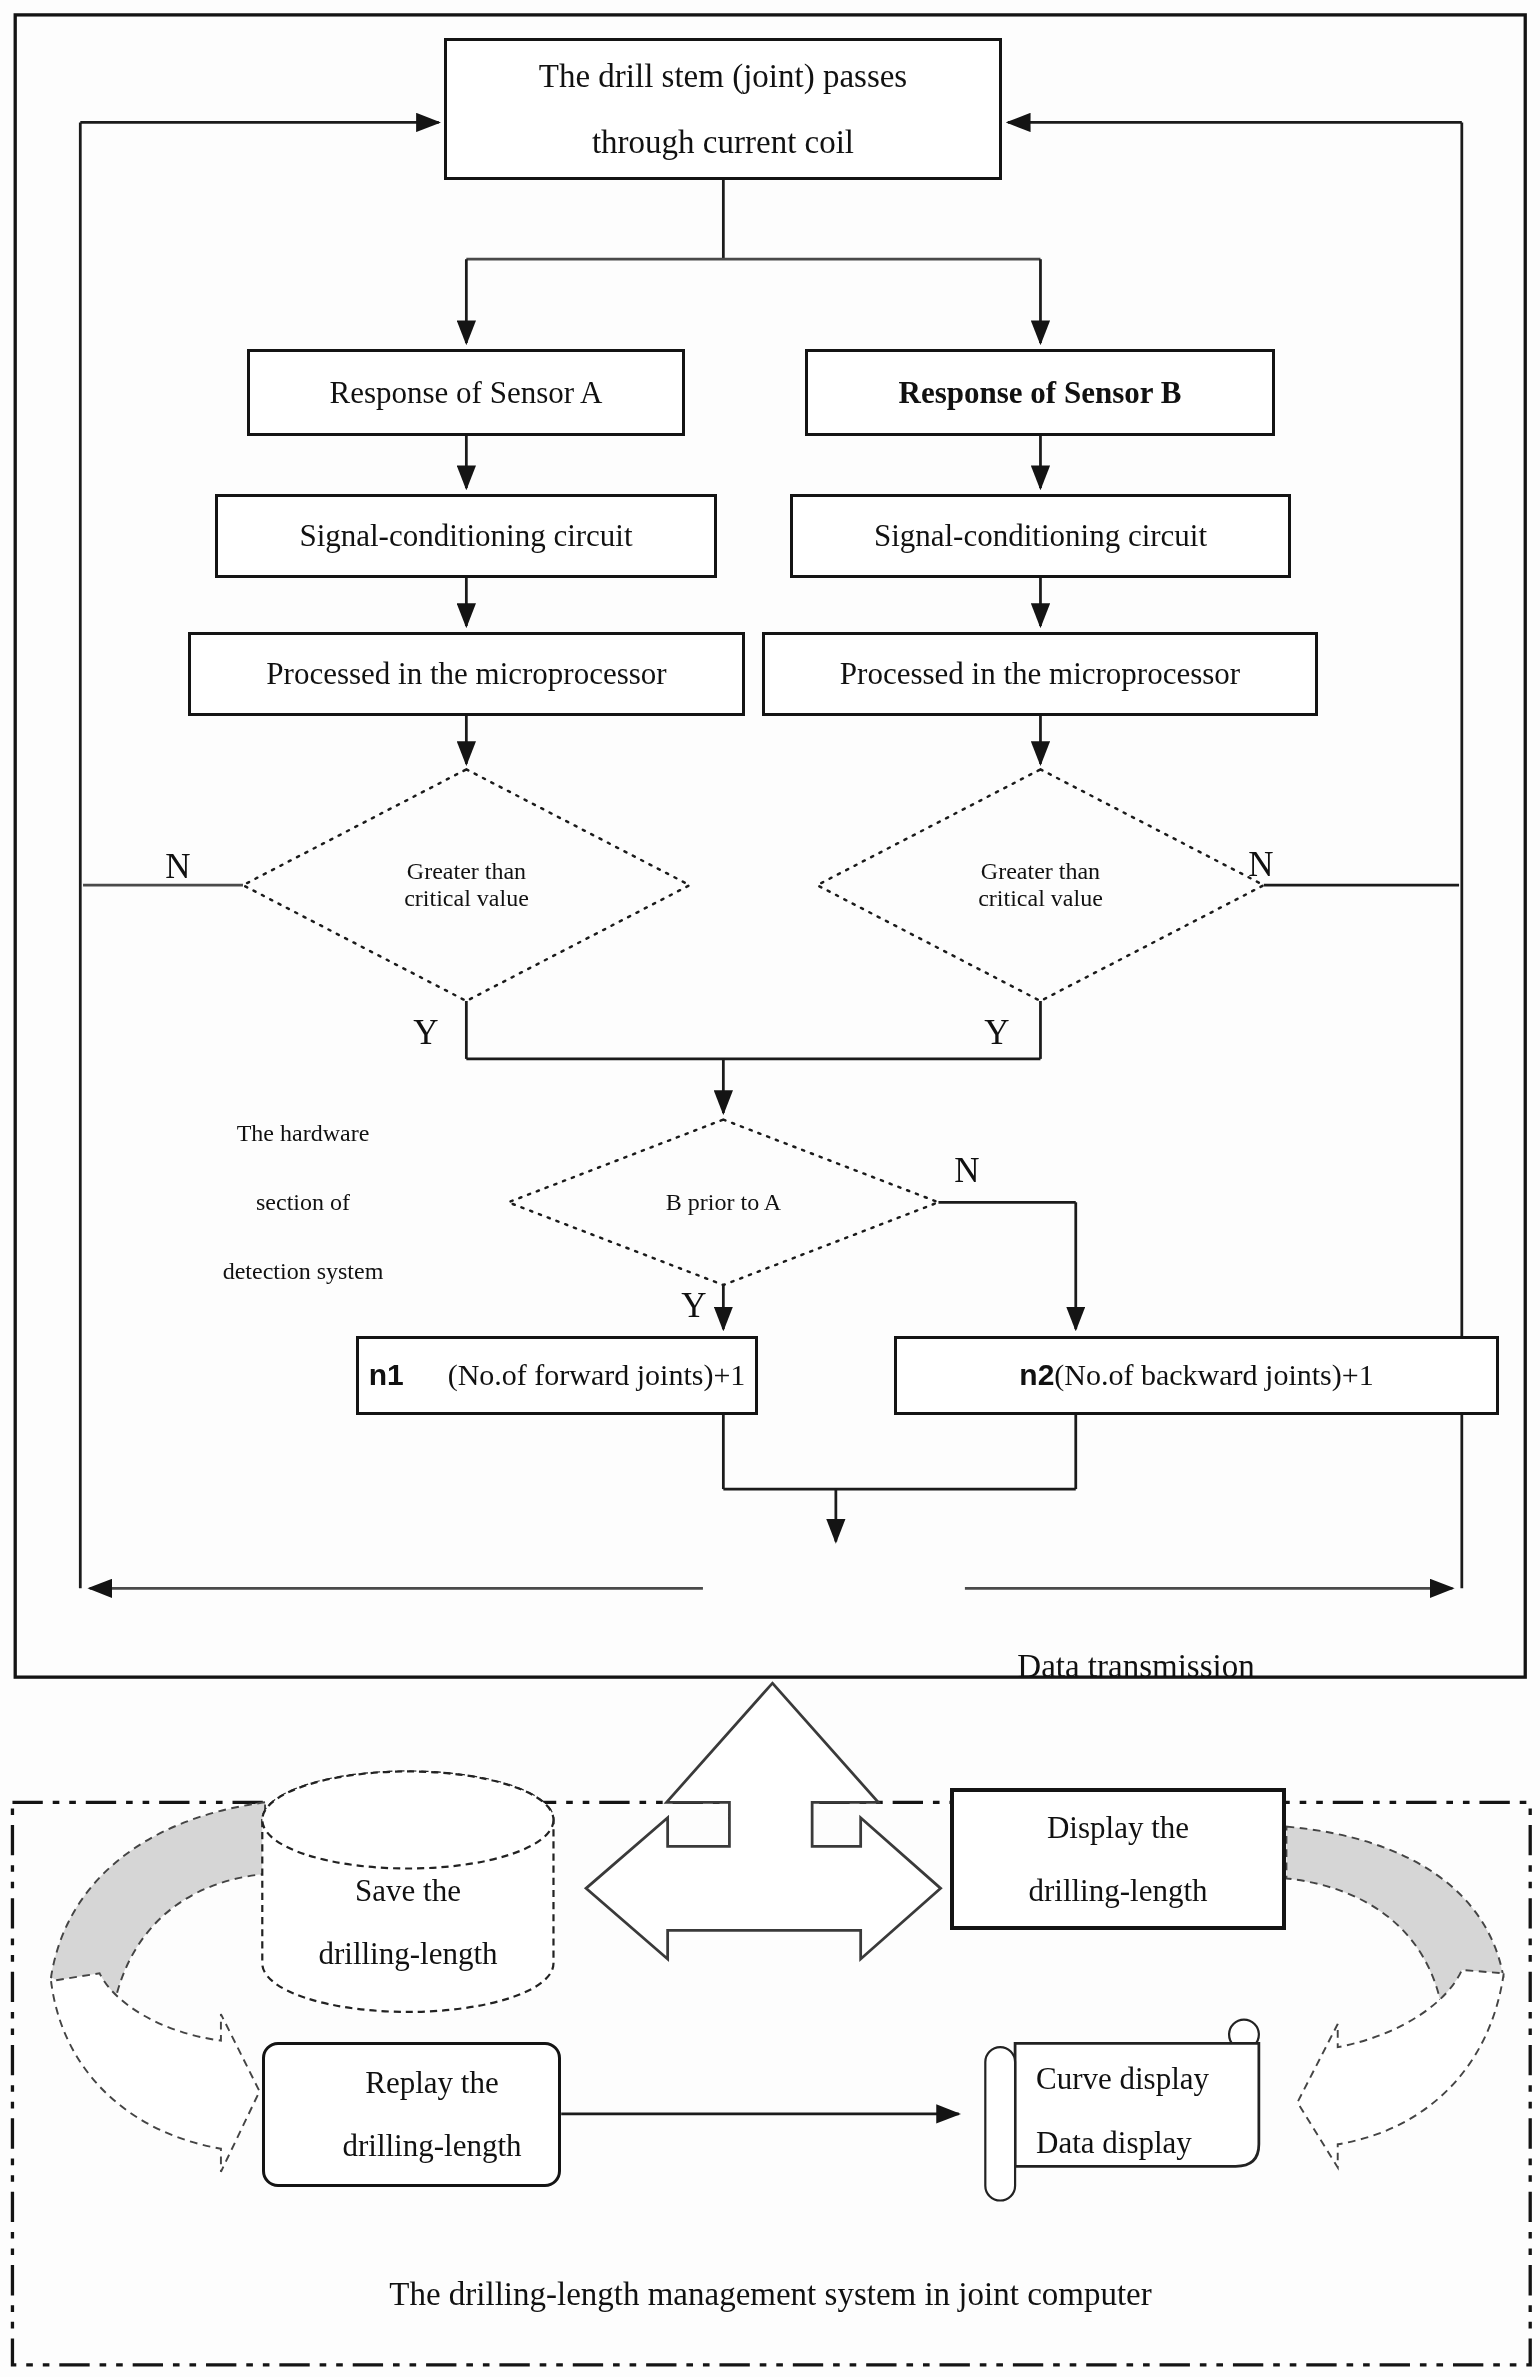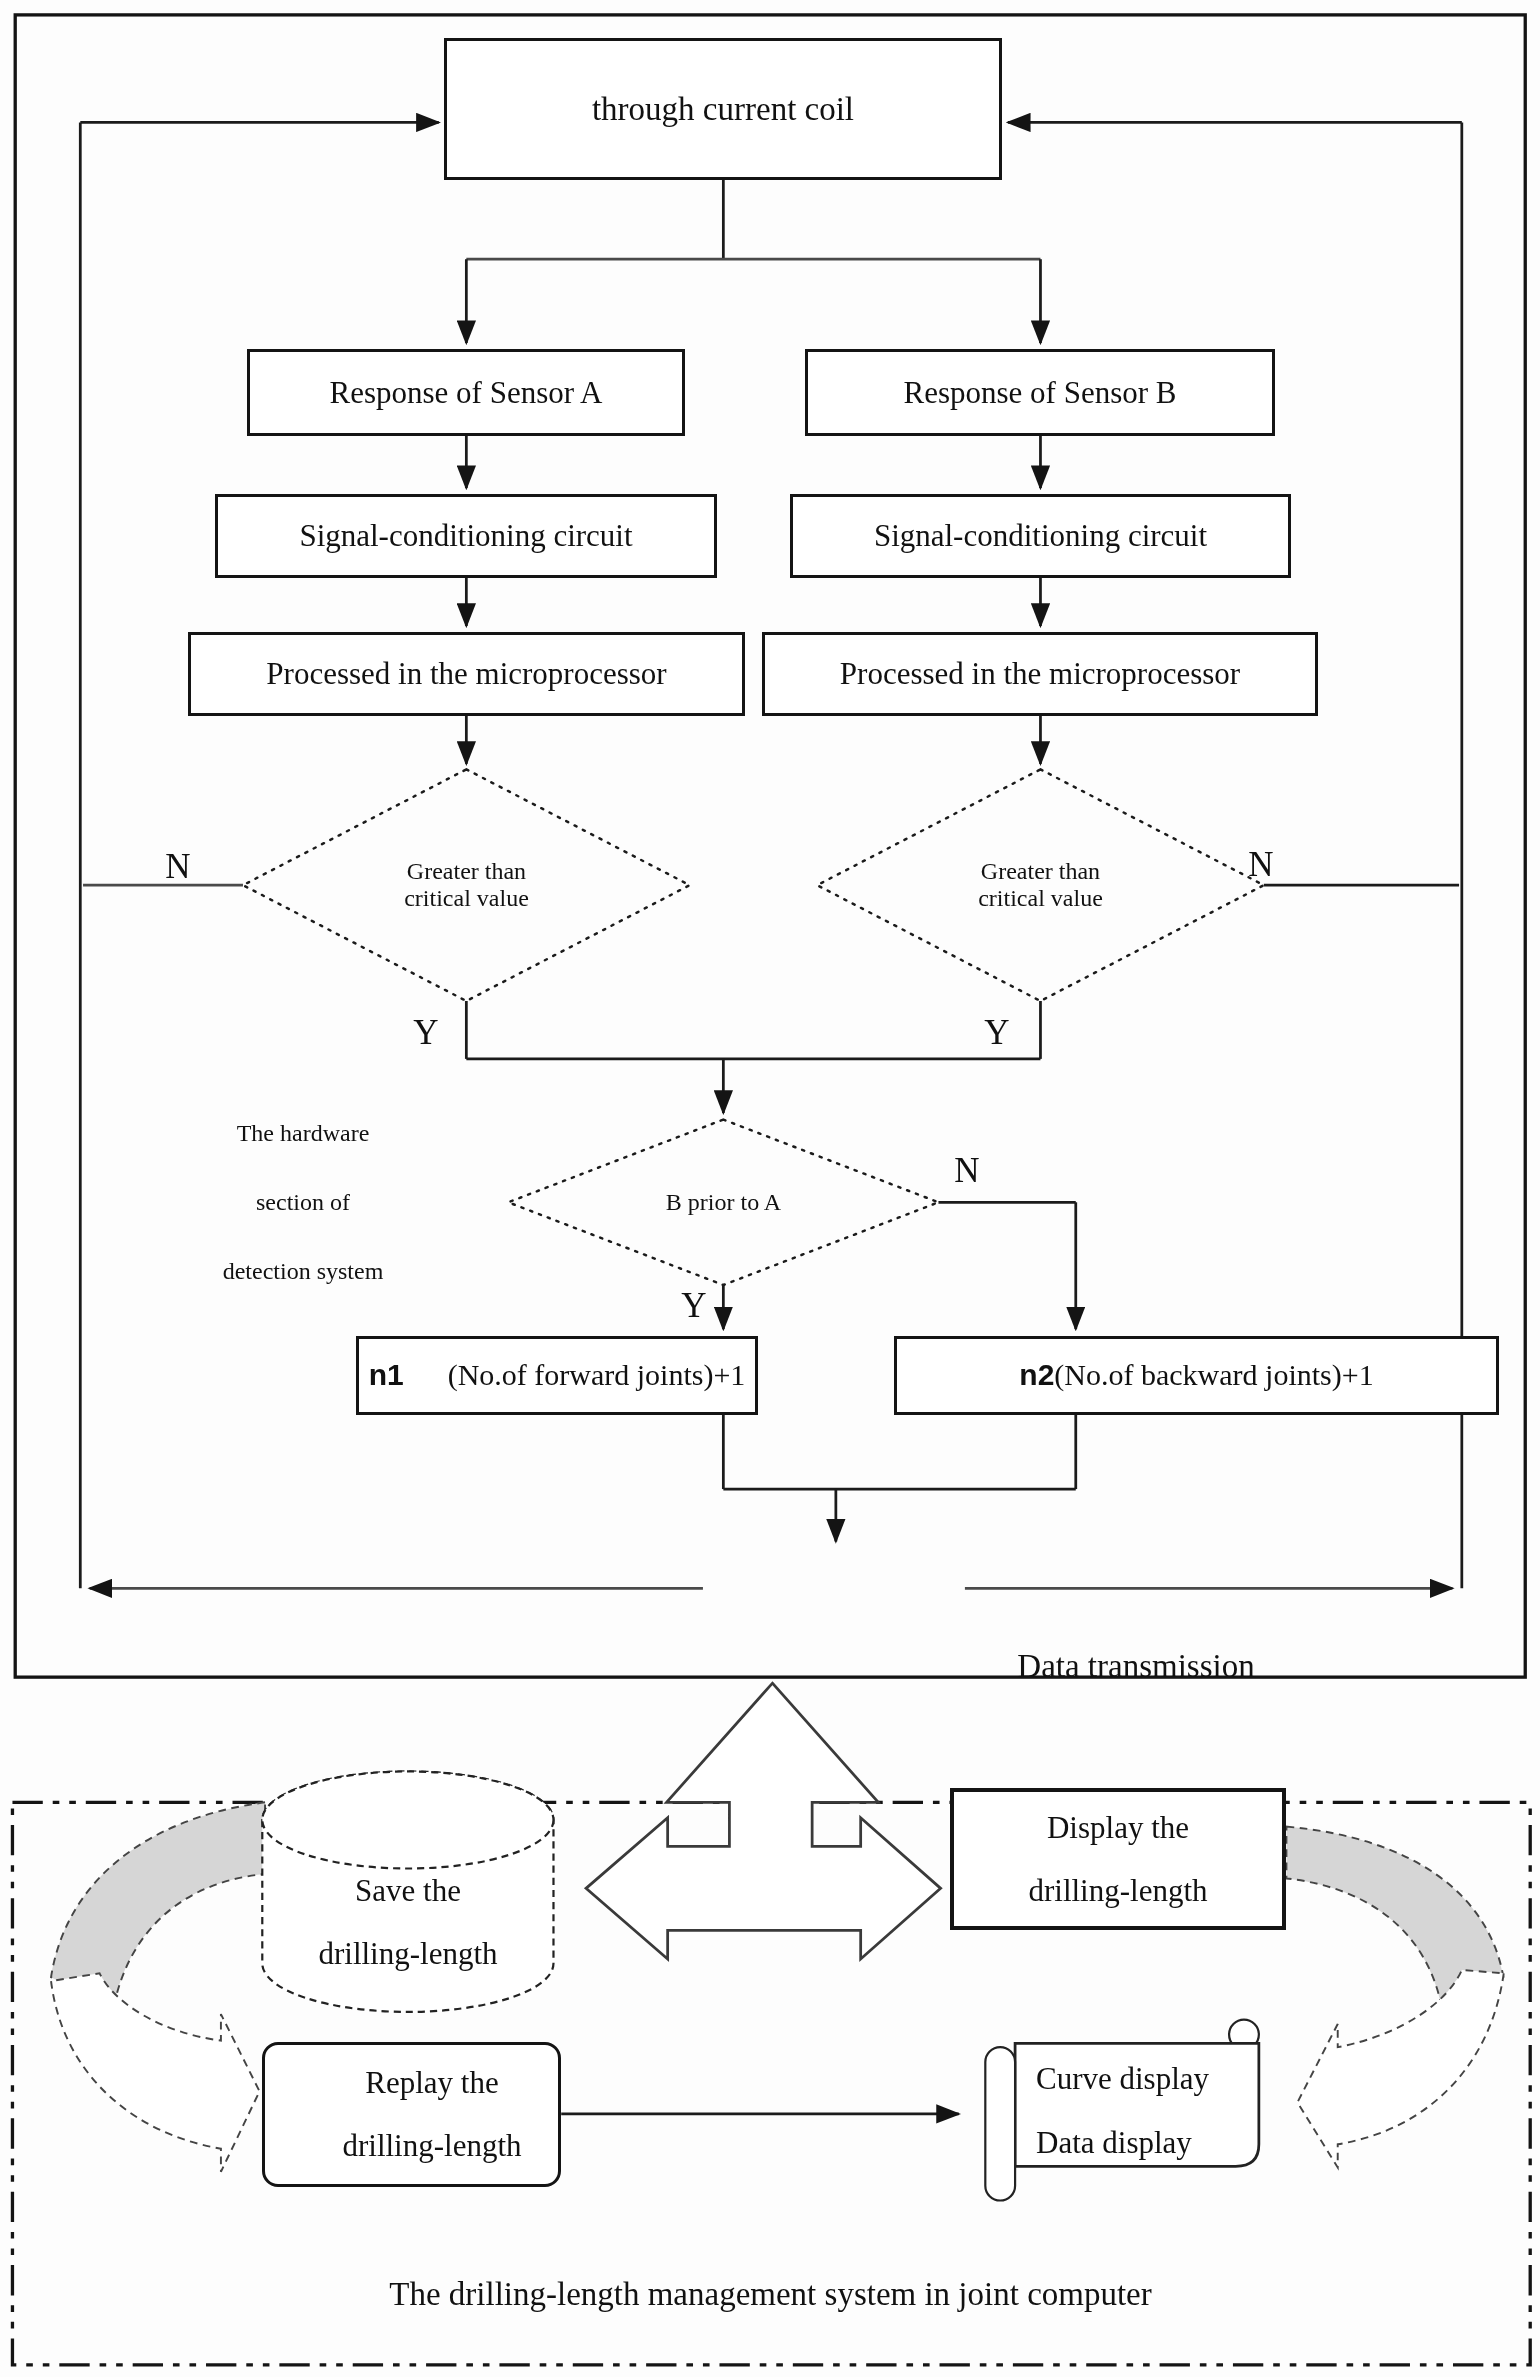--- a/index.html
+++ b/index.html
@@ -105,27 +105,28 @@
   </g>
 
   <g fill="#fdfdfd" stroke="#1b1b1b" stroke-width="4.5" stroke-dasharray="4 13" stroke-linecap="round">
     <path d="M845,1395 L1250,1605 L845,1815 L440,1605 Z"></path>
     <path d="M1886,1395 L2291,1605 L1886,1815 L1481,1605 Z"></path>
     <path d="M1311,2030 L1701,2180 L1311,2330 L921,2180 Z"></path>
   </g>
 </svg>
 
 <div class="node big gap38" style="left:444px;top:38px;width:558px;height:142px;">
+  <div>The drill stem (joint) passes</div>
   <div>through current coil</div>
 </div>
 
 <div class="node" style="left:247px;top:349px;width:438px;height:87px;">
   <div>Response of Sensor A</div>
 </div>
-<div class="node" style="left:805px;top:349px;width:470px;height:87px;">
+<div class="node" style="left:805px;top:349px;width:470px;height:87px;font-weight:bold;">
   <div>Response of Sensor B</div>
 </div>
 
 <div class="node" style="left:215px;top:494px;width:502px;height:84px;">
   <div>Signal-conditioning circuit</div>
 </div>
 <div class="node" style="left:790px;top:494px;width:501px;height:84px;">
   <div>Signal-conditioning circuit</div>
 </div>
 

